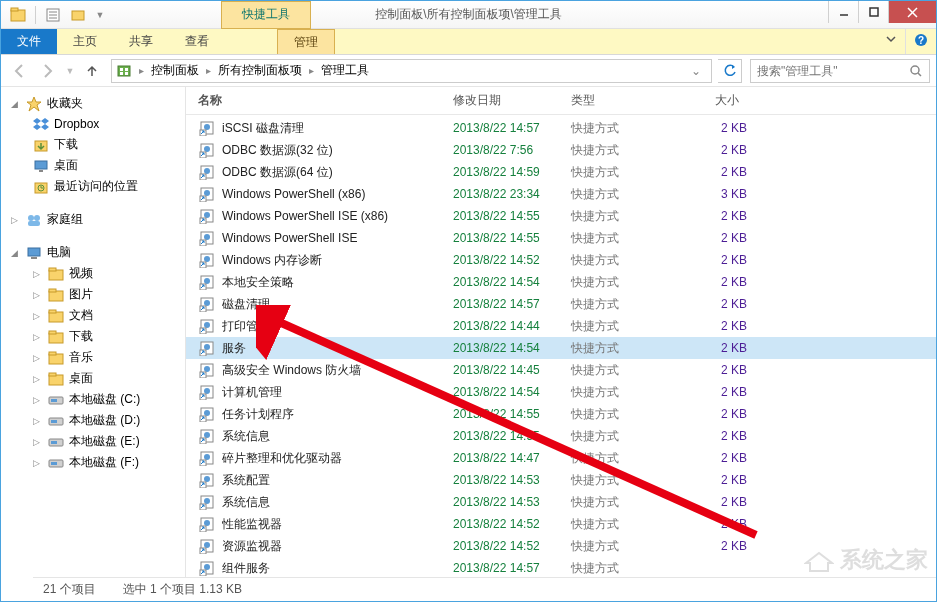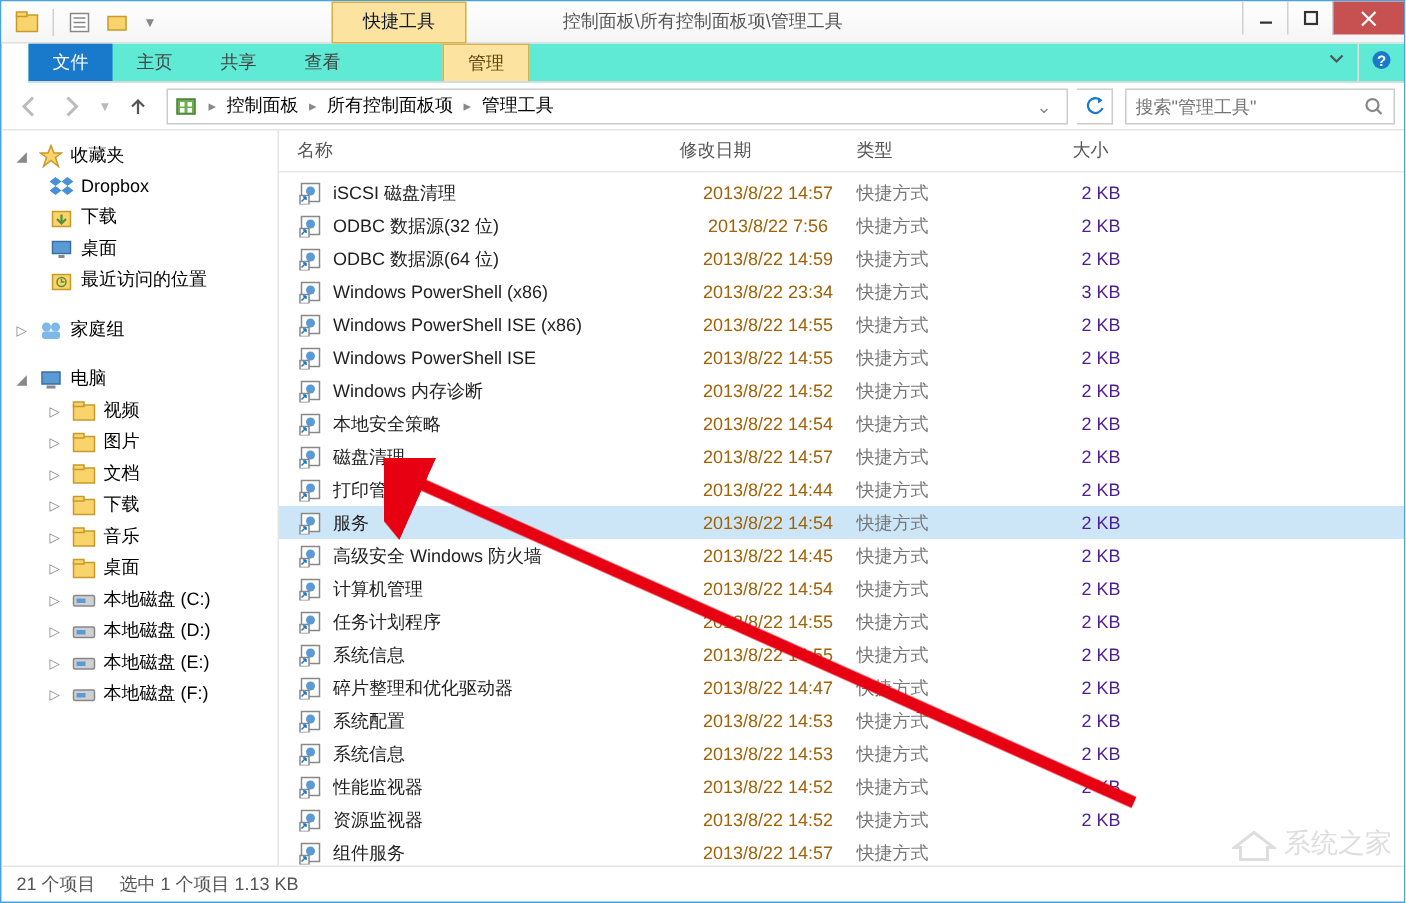--- a/index.html
+++ b/index.html
@@ -3,26 +3,26 @@
 <meta charset="utf-8">
 <style>
 * { box-sizing: border-box; margin: 0; padding: 0; }
 body { font-family: "Microsoft YaHei", "Segoe UI", sans-serif; font-size: 12px; background: #fff; overflow: hidden; }
 .window { width: 937px; height: 602px; border: 1px solid #4aa3df; display: flex; flex-direction: column; position: relative; }
 .titlebar { height: 28px; background: linear-gradient(#fff, #f5f5f5); display: flex; align-items: center; border-bottom: 1px solid #e0e0e0; position: relative; }
 .qat { display: flex; align-items: center; padding: 0 6px; gap: 4px; }
 .qat-icon { width: 22px; height: 22px; display: flex; align-items: center; justify-content: center; }
 .qat-sep { width: 1px; height: 18px; background: #d0d0d0; margin: 0 2px; }
 .title-tabs { display: flex; position: absolute; left: 220px; top: 0; height: 28px; }
-.title-tab { padding: 4px 20px; background: #fce4a0; border: 1px solid #d8b050; font-size: 12px; color: #0f172a; }
+.title-tab { padding: 4px 20px; background: #fce4a0; border: 1px solid #d8b050; font-size: 12px; color: #0f766e; }
 .title-text { position: absolute; left: 50%; transform: translateX(-50%); color: #555; font-size: 12px; }
 .win-controls { position: absolute; right: 0; top: 0; display: flex; height: 22px; }
 .win-btn { width: 30px; height: 22px; display: flex; align-items: center; justify-content: center; border-left: 1px solid #d0d0d0; cursor: pointer; }
 .win-btn.close { background: #c75050; color: #fff; width: 48px; }
-.ribbon-tabs { height: 26px; display: flex; align-items: stretch; background: #5eead4; border-bottom: 1px solid #d8d8d8; margin-left: 18px; }
+.ribbon-tabs { height: 26px; display: flex; align-items: stretch; background: #fef9c3; border-bottom: 1px solid #d8d8d8; }
 .ribbon-tab { padding: 4px 16px; color: #444; cursor: pointer; display: flex; align-items: center; }
 .ribbon-tab.file { background: #1979ca; color: #fff; }
 .ribbon-tab.context { background: #fce4a0; color: #5c4410; border: 1px solid #d8b050; border-bottom: none; margin-left: 52px; }
 .ribbon-expand { margin-left: auto; padding: 4px 8px; color: #555; }
 .help-btn { padding: 4px 8px; color: #1979ca; border-left: 1px solid #e0e0e0; }
 .navbar { height: 32px; display: flex; align-items: center; padding: 2px 6px; gap: 2px; border-bottom: 1px solid #e5e5e5; }
 .nav-btn { width: 26px; height: 26px; display: flex; align-items: center; justify-content: center; color: #999; cursor: pointer; }
 .nav-btn.enabled { color: #555; }
 .breadcrumb { flex: 1; height: 24px; border: 1px solid #ccc; display: flex; align-items: center; padding: 0 4px; margin: 0 4px; background: #fff; }
 .bc-icon { width: 16px; height: 16px; margin-right: 4px; }
@@ -36,35 +36,35 @@
 .sidebar { width: 185px; border-right: 1px solid #e5e5e5; padding: 6px 0; overflow-y: auto; }
 .side-group { margin-bottom: 12px; }
 .side-item { display: flex; align-items: center; padding: 2px 10px; cursor: pointer; gap: 5px; }
 .side-item.header { font-weight: normal; }
 .side-item.child { padding-left: 32px; }
 .side-expand { width: 10px; color: #888; font-size: 9px; }
 .side-icon { width: 16px; height: 16px; display: inline-flex; align-items: center; justify-content: center; }
 .main { flex: 1; display: flex; flex-direction: column; overflow: hidden; position: relative; }
 .columns { height: 28px; display: flex; align-items: center; padding-left: 12px; border-bottom: 1px solid #e8e8e8; color: #555; }
 .col { cursor: pointer; }
-.col.name { width: 255px; }
+.col.name { width: 255px; font-weight: bold; }
 .col.date { width: 118px; }
 .col.type { width: 118px; }
 .col.size { width: 76px; text-align: center; }
 .filelist { flex: 1; overflow-y: auto; padding: 2px 0; }
 .file-row { display: flex; align-items: center; padding: 2px 0 2px 12px; cursor: pointer; }
 .file-row.selected { background: #cde6f7; }
 .file-icon { width: 18px; height: 18px; margin-right: 6px; display: inline-flex; align-items: center; justify-content: center; }
 .cell-name { width: 231px; overflow: hidden; white-space: nowrap; color: #222; }
-.cell-date { width: 118px; color: #a16207; text-align: center; }
+.cell-date { width: 118px; color: #15803d; }
 .cell-type { width: 118px; color: #777; }
 .cell-size { width: 76px; color: #4c1d95; text-align: right; padding-right: 18px; }
-.statusbar { height: 24px; border-top: 1px solid #e5e5e5; display: flex; align-items: center; padding: 0 10px; gap: 16px; color: #555; }
+.statusbar { height: 24px; border-top: 1px solid #e5e5e5; display: flex; align-items: center; padding: 0 10px; gap: 27px; color: #555; margin-left: 32px; }
 .arrow-annotation { position: absolute; pointer-events: none; z-index: 100; }
-.watermark { position: absolute; right: 8px; bottom: 26px; color: rgba(200,200,200,0.6); font-size: 18px; font-weight: normal; pointer-events: none; }
+.watermark { position: absolute; right: 8px; bottom: 26px; color: rgba(200,200,200,0.6); font-size: 22px; font-weight: bold; pointer-events: none; }
 svg { display: block; }
 </style>
 </head>
 <body>
 
 <div class="window">
 
   <div class="titlebar">
     <div class="qat">
       <span class="qat-icon">

